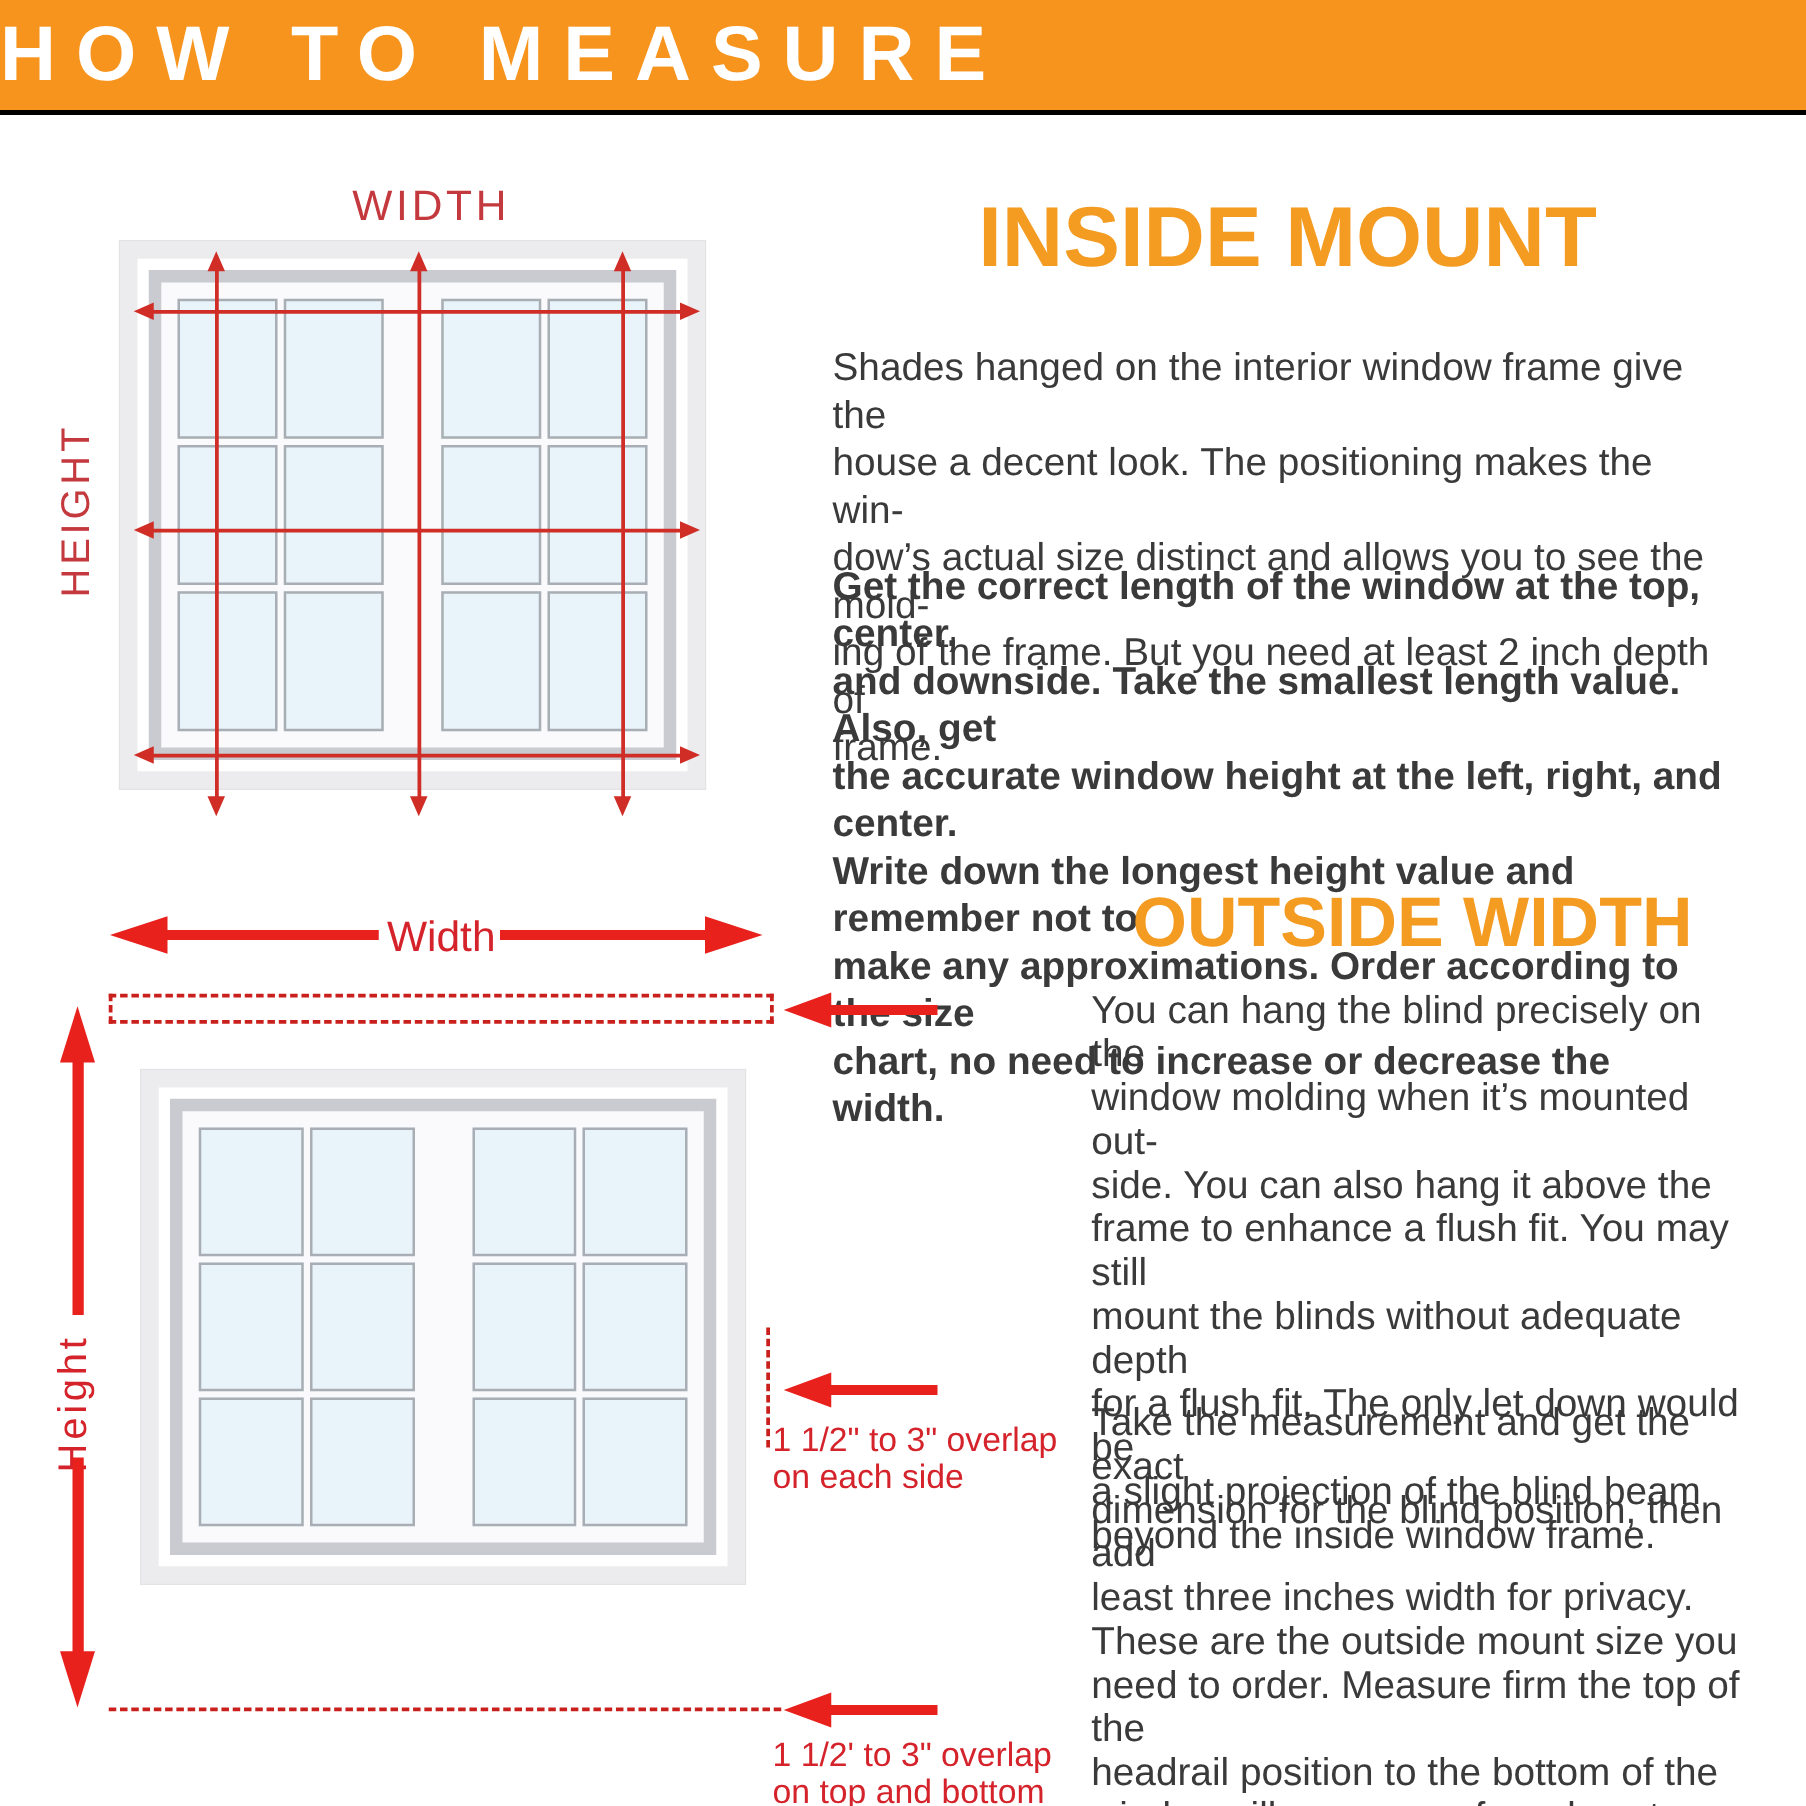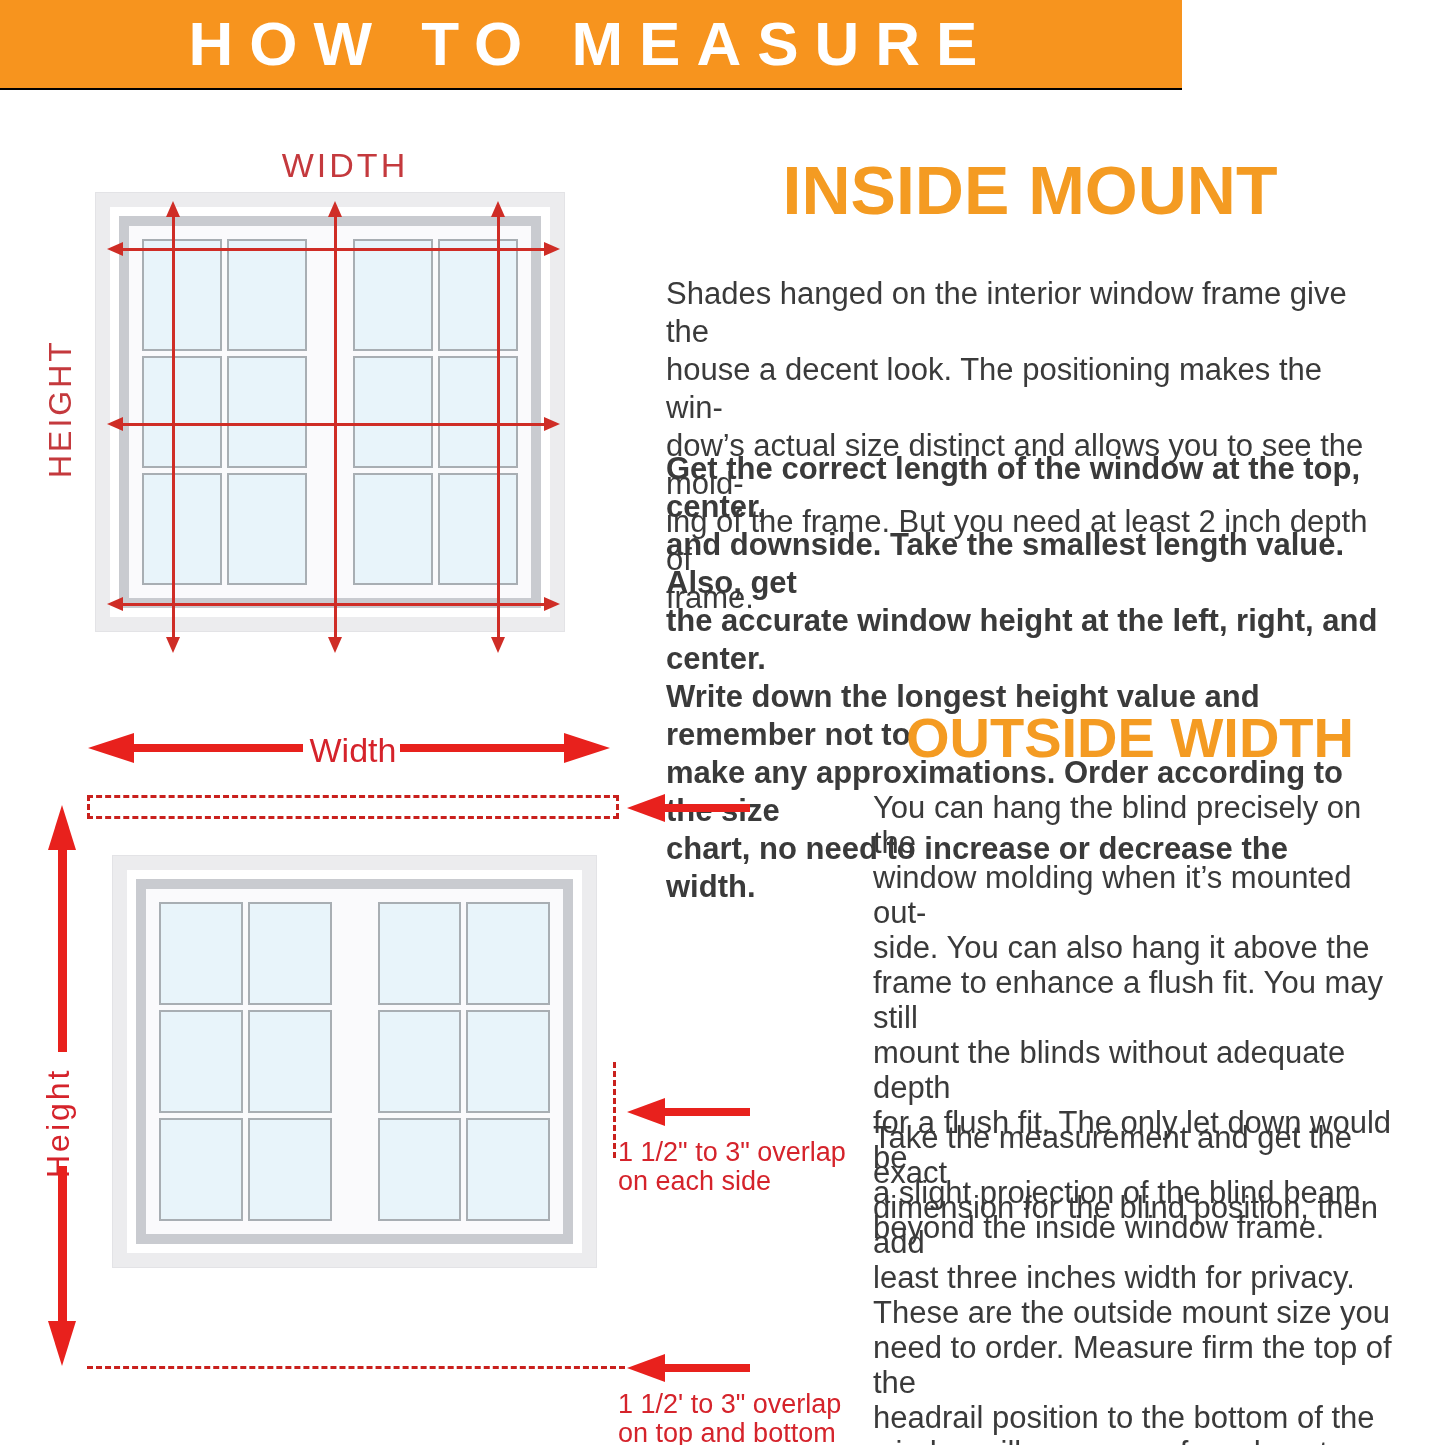--- a/index.html
+++ b/index.html
@@ -15,22 +15,22 @@
     --frame-bevel:#C9CBD0;
     --sash-bg:#FAFAFC;
     --pane-blue:#E8F4FA;
     --pane-border:#A8AEB3;
   }
   html,body{margin:0;padding:0;}
   body{font-family:"Liberation Sans", sans-serif; background:#fff;}
   .canvas{position:relative;width:1445px;height:1445px;background:#fff;overflow:hidden;}
 
   
-  .banner{position:absolute;left:0;top:0;width:1182px;height:88px;background:var(--banner-orange);
-          display:flex;align-items:center;justify-content:center;border-bottom:2px solid #000000;}
+  .banner{position:absolute;left:0;top:0;width:1445px;height:88px;background:var(--banner-orange);
+          display:flex;align-items:center;justify-content:flex-start;border-bottom:4px solid #000000;}
   .banner h1{margin:0;color:#fff;font-size:62px;font-weight:bold;letter-spacing:16px;line-height:1;}
 
   
   .diag-label{position:absolute;color:var(--red-dim);font-size:34px;letter-spacing:3px;text-align:center;}
   .red-note{position:absolute;color:var(--red-label);font-size:27px;line-height:29px;white-space:pre-line;}
 
   
   .window{position:absolute;background:var(--frame-outer);padding:15px;box-sizing:border-box;box-shadow:0 0 0 1px #e3e3e6 inset;}
   .window .w-white{background:#fff;padding:9px;width:100%;height:100%;box-sizing:border-box;}
   .window .w-bevel{background:var(--frame-bevel);padding:10px;width:100%;height:100%;box-sizing:border-box;}

